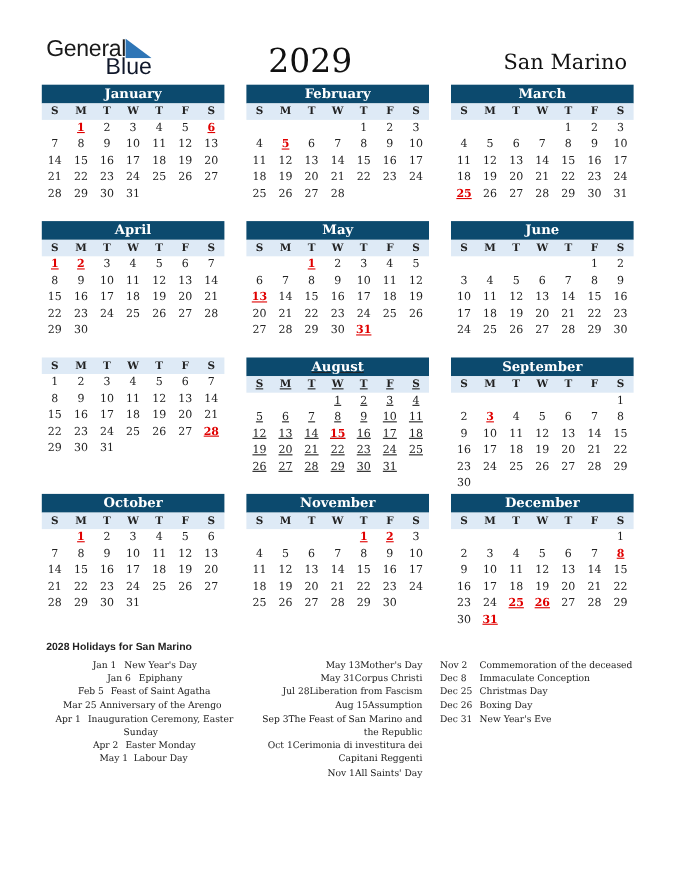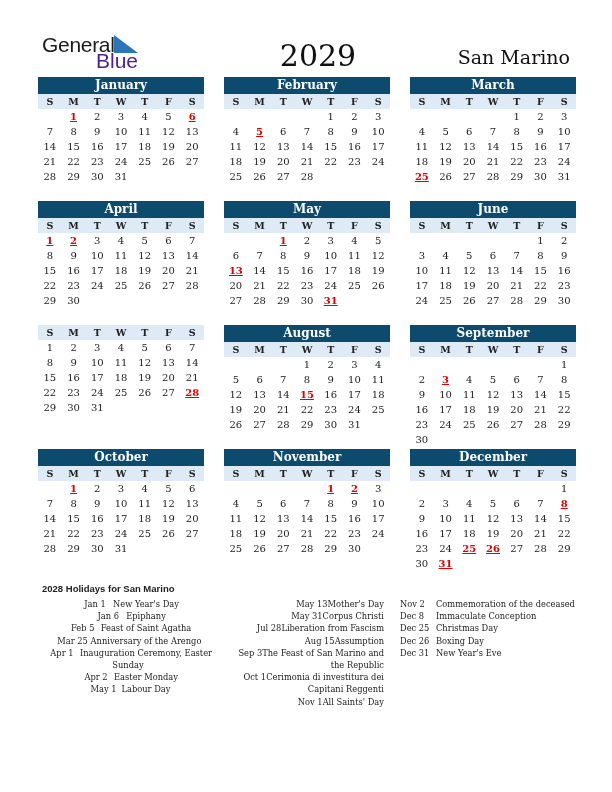--- a/index.html
+++ b/index.html
@@ -1,21 +1,21 @@
 <!DOCTYPE html>
 <html><head>
 <meta charset="utf-8">
 <style>
   html,body{margin:0;padding:0;background:#fff;}
   body{width:612px;height:792px;position:relative;font-family:"DejaVu Serif",serif;color:#222;overflow:hidden;}
   .logo{position:absolute;left:42px;top:34px;}
   .logo .g{font-family:"Liberation Sans",sans-serif;font-size:21px;color:#1a1a1a;letter-spacing:-0.3px;line-height:21px;}
-  .logo .b{font-family:"Liberation Sans",sans-serif;font-size:21px;color:#4c1d95;position:absolute;left:54px;top:16px;line-height:21px;}
+  .logo .b{font-family:"Liberation Sans",sans-serif;font-size:21px;color:#0f172a;position:absolute;left:54px;top:16px;line-height:21px;}
   .logo svg{position:absolute;left:72px;top:1px;}
-  .year{position:absolute;left:0;width:564px;top:38px;text-align:center;font-size:30px;font-family:"DejaVu Serif",serif;color:#111;padding-left:36px;}
+  .year{position:absolute;left:0;width:564px;top:38px;text-align:center;font-size:30px;font-family:"DejaVu Serif",serif;color:#111;}
   .country{position:absolute;right:42px;top:46px;font-size:19px;color:#111;}
   .month{position:absolute;width:166px;}
   .mhead{background:#0c4a6e;color:#fff;text-align:center;font-weight:bold;font-size:12px;height:17px;line-height:17px;}
   .dow{background:#DEEAF6;display:grid;grid-template-columns:repeat(7,1fr);height:15px;line-height:15px;font-size:9.5px;font-weight:bold;text-align:center;}
   .days{display:grid;grid-template-columns:repeat(7,1fr);font-size:10px;text-align:center;}
   .days span{height:15px;line-height:15px;}
   .days .hol{color:#E00000;font-weight:bold;text-decoration:underline;}
   .holtitle{position:absolute;left:42px;top:583px;font-family:"Liberation Sans",sans-serif;font-weight:bold;font-size:9.5px;}
   .col{position:absolute;top:598px;width:172px;font-size:8.3px;line-height:12.2px;}
   .col .d{width:36px;flex:none;}
@@ -352,21 +352,21 @@
         <span class="">24</span>
         <span class="">25</span>
         <span class="">26</span>
         <span class="">27</span>
         <span class="hol">28</span>
         <span class="">29</span>
         <span class="">30</span>
         <span class="">31</span>
       </div>
     </div>
-    <div class="month" style="left: 224px; top: 325px;">
+    <div class="month" style="left: 224px; top: 325px; text-decoration: underline;">
       <div class="mhead">August</div>
       <div class="dow">
         <span>S</span>
         <span>M</span>
         <span>T</span>
         <span>W</span>
         <span>T</span>
         <span>F</span>
         <span>S</span>
       </div>

